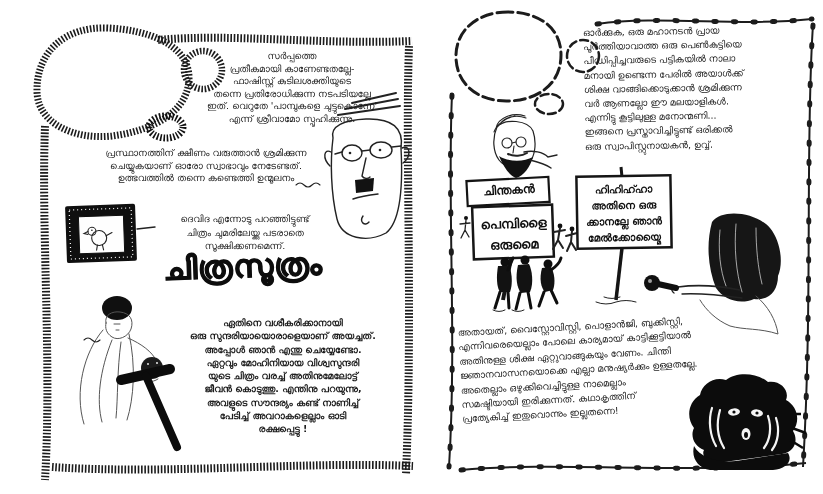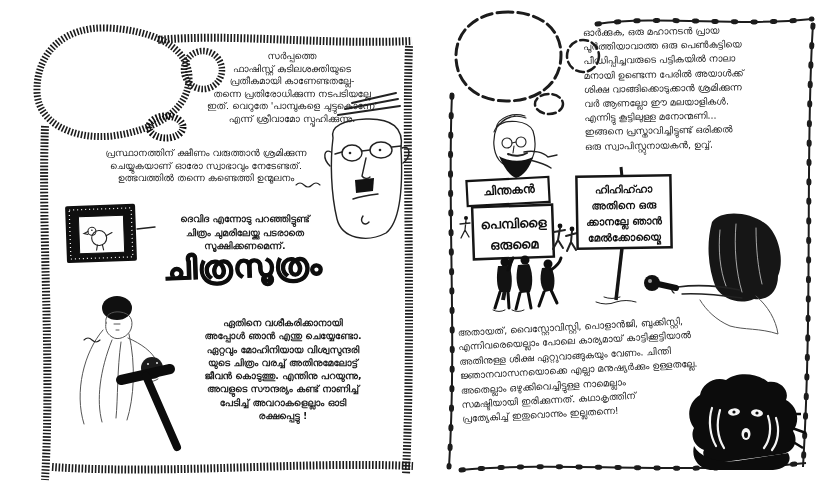--- a/index.html
+++ b/index.html
@@ -186,43 +186,44 @@
     <circle cx="757" cy="413" r="1.6" fill="#0c0c0c"></circle>
     <ellipse cx="746" cy="434" rx="4.5" ry="6" fill="#f5f5f5"></ellipse>
     <ellipse cx="746" cy="435" rx="2" ry="3" fill="#0c0c0c"></ellipse>
     <path class="wt" d="M712,408 C708,420 710,436 716,446 M720,410 C716,424 718,438 724,448"></path>
     <path class="wt" d="M768,416 C772,428 770,440 764,448 M776,418 C780,430 778,442 772,450"></path>
   </g>
 </svg>
 
   <div class="t c" style="left:168px;top:50px;width:248px;">
     <div>സർപ്പത്തെ</div>
+    <div>പ്രതീകമായി കാണേണ്ടതല്ലേ-</div>
     <div>ഫാഷിസ്റ്റ് കുടിലശക്തിയുടെ</div>
-    <div>പ്രതീകമായി കാണേണ്ടതല്ലേ-</div>
     <div>തന്നെ പ്രതിരോധിക്കുന്ന നടപടിയല്ലേ</div>
     <div>ഇത്. വെറുതേ 'പാമ്പുകളെ ചുട്ടുകൊന്നേ'</div>
     <div>എന്ന് ശ്രീവാമോ സ്പൃഹിക്കുന്നു.</div>
   </div>
 
   <div class="t c" style="left:62px;top:147px;width:288px;">
     <div>പ്രസ്ഥാനത്തിന് ക്ഷീണം വരുത്താൻ ശ്രമിക്കുന്ന</div>
     <div>ചെയ്യുകയാണ് ഓരോ സ്വാഭാവും നേടേണ്ടത്.</div>
     <div>ഉത്ഭവത്തിൽ തന്നെ കണ്ടെത്തി ഉന്മൂലനം</div>
   </div>
 
-  <div class="t c" style="left:150px;top:212px;width:190px;line-height:13.5px;font-weight:bold;">
+  <div class="t c" style="left:150px;top:212px;width:190px;line-height:13.5px;">
     <div>ദെവിദ എന്നോടു പറഞ്ഞിട്ടുണ്ട്</div>
     <div>ചിത്രം ചുമരിലേയ്ക്കു പടരാതെ</div>
     <div>സൂക്ഷിക്കണമെന്ന്.</div>
   </div>
 
   <div class="t c title" style="left:118px;top:260px;width:250px;">ചിത്രസൂത്രം</div>
 
   <div class="t c" style="left:152px;top:316px;width:262px;line-height:13.3px;font-weight:bold;">
     <div>ഏതിനെ വശീകരിക്കാനായി</div>
+    <div>ഒരു സുന്ദരിയായൊരാളെയാണ് അയച്ചത്.</div>
     <div>അപ്പോൾ ഞാൻ എന്തു ചെയ്യേണ്ടോ.</div>
     <div>ഏറ്റവും മോഹിനിയായ വിശ്വസുന്ദരി</div>
     <div>യുടെ ചിത്രം വരച്ച് അതിനുമേലോട്ട്</div>
     <div>ജീവൻ കൊടുത്തു. എന്തിനു പറയുന്നു,</div>
     <div>അവളുടെ സൗന്ദര്യം കണ്ട് നാണിച്ച്</div>
     <div>പേടിച്ച് അവറാകളെല്ലാം ഓടി</div>
     <div>രക്ഷപ്പെട്ടു !</div>
   </div>
 
   <div class="t" style="left:584px;top:24px;width:226px;line-height:14.2px;transform:rotate(-1deg);">

